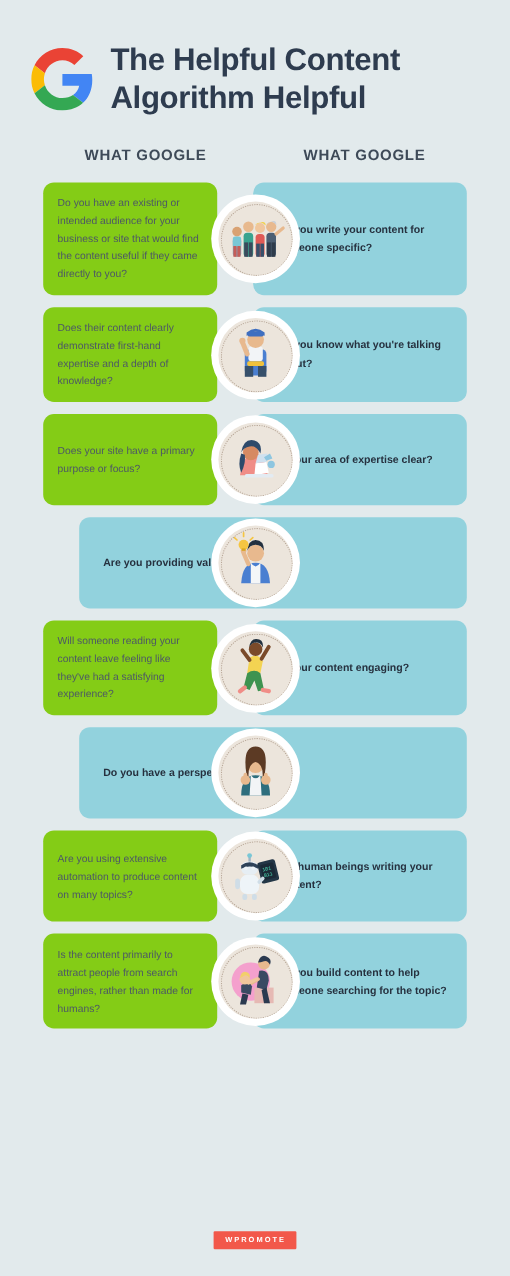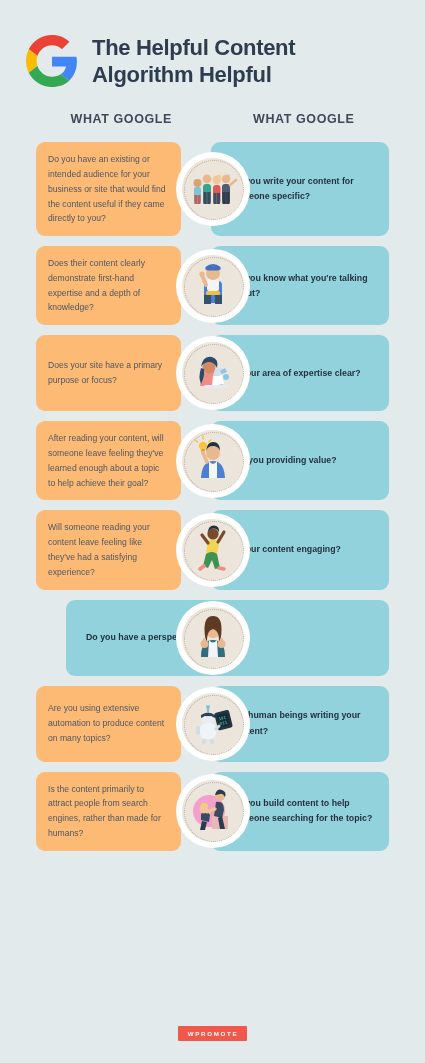--- a/index.html
+++ b/index.html
@@ -11,21 +11,21 @@
     position:relative;
   }
   
   .header{
     display:flex;align-items:center;
     padding:34px 20px 0 26px;
     gap:14px;
   }
   .glogo{width:52px;height:52px;flex:0 0 52px;}
   .title{
-    font-size:22px;line-height:1.23;
+    font-size:26px;line-height:1.23;
     font-weight:bold;color:#2e3c4f;
     letter-spacing:-0.3px;
   }
   .title .tl{display:block;}
   
   .colheads{
     display:flex;margin-top:22px;
     padding:0 30px;
   }
   .colhead{
@@ -43,21 +43,21 @@
     margin:0 36px 10px 36px;
     min-height:76px;
   }
   .card{
     box-sizing:border-box;
     border-radius:9px;
     display:flex;align-items:center;
   }
   .card-says{
     width:145px;flex:0 0 145px;
-    background:#fdba74;
+    background:#84cc16;
     padding:10px 14px 10px 12px;
   }
   .spacer{flex:0 0 30px;}
   .card-means{
     flex:1;
     background:#92d2dd;
     padding:10px 12px 10px 20px;
   }
   .says-text{
     font-size:8.6px;line-height:1.72;
@@ -224,23 +224,20 @@
               <rect x="22" y="43" width="24" height="3" rx="1.4" fill="#e3ebf2"></rect>
               <path d="M38 29 l5 -3 l2 4 l-5 2z" fill="#8ec6e0"></path>
               <circle cx="44" cy="35" r="3" fill="#8ec6e0"></circle>
             </g>
           </svg>
           <span class="dots"></span>
         </div>
       </div>
     </div>
     <div class="row">
-      <div class="card card-says">
-        <div class="says-text">After reading your content, will someone leave feeling they've learned enough about a topic to help achieve their goal?</div>
-      </div>
       <div class="spacer"></div>
       <div class="card card-means">
         <div class="means-text">Are you providing value?</div>
       </div>
       <div class="circle">
         <div class="circle-inner">
           <svg class="ill" viewBox="0 0 62 62">
             <g>
               <path d="M19 48 q1 -17 12 -17 q11 0 12 17z" fill="#4a7fd1"></path>
               <path d="M27 31 q4 6 8 0 l0 17 l-8 0z" fill="#f4f6f8"></path>

